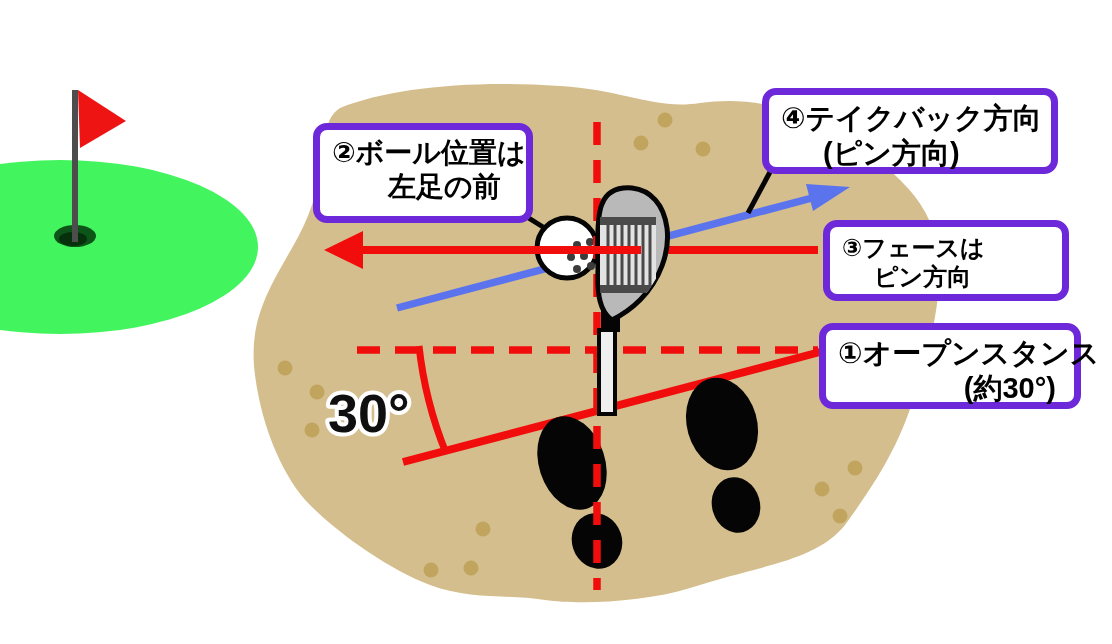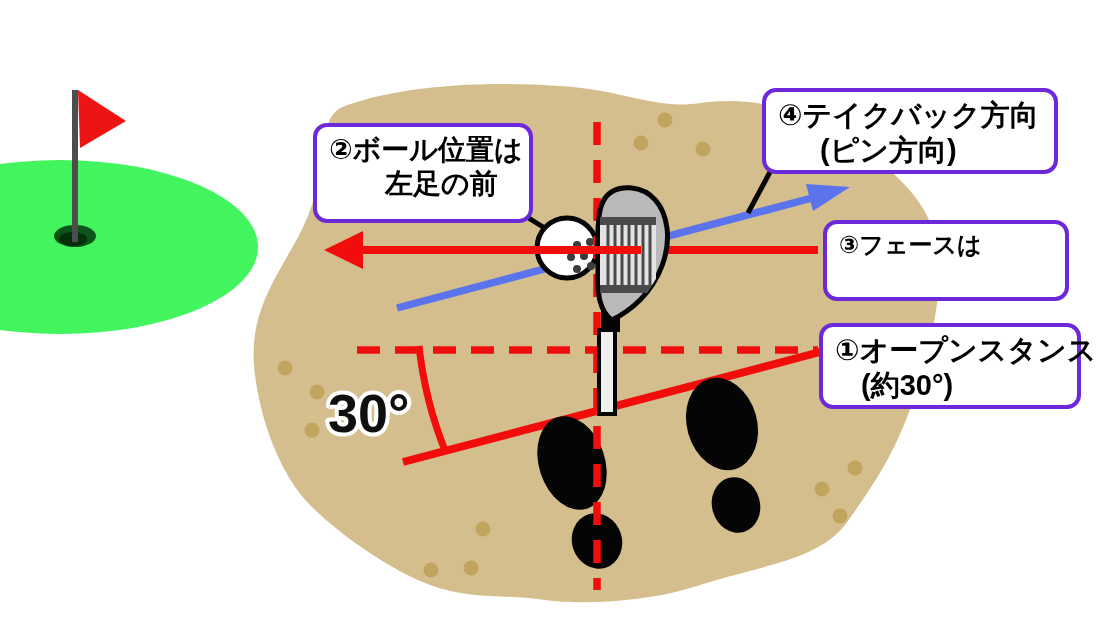--- a/index.html
+++ b/index.html
@@ -11,32 +11,32 @@
   
   .f-sand{fill:var(--sand)} .f-speckle{fill:var(--speckle)}
   .f-green{fill:var(--green)} .f-hole{fill:var(--hole)} .f-hole-dark{fill:var(--hole-dark)}
   .f-stick{fill:var(--stick)} .f-flag{fill:var(--flag)}
   .s-red{stroke:var(--red)} .f-red{fill:var(--red)}
   .s-blue{stroke:var(--blue)} .f-blue{fill:var(--blue)}
   .f-club{fill:var(--club-body)} .f-face{fill:var(--club-face)}
   .s-groove{stroke:var(--groove)} .f-groove{fill:var(--groove)}
   .f-shaft{fill:var(--shaft)} .f-ink{fill:var(--ink)} .s-ink{stroke:var(--ink)}
 
-  .callout{position:absolute;background:#ffffff;border:4px solid #6d28d9;
+  .callout{position:absolute;background:#ffffff;border:7px solid #6d28d9;
            border-radius:14px;color:#000;font-weight:bold;line-height:1.22;
            padding:6px 18px 4px 12px;white-space:nowrap;box-sizing:border-box;}
   .callout .l2{display:block;}
   #label-step2{left:313px;top:123px;width:220px;height:100px;font-size:28px;}
   #label-step2 .l2{padding-left:56px;}
   #label-step4{left:762px;top:88px;width:296px;height:86px;font-size:29px;}
   #label-step4 .l2{padding-left:42px;}
   #label-step3{left:823px;top:220px;width:246px;height:81px;font-size:24px;}
   #label-step3 .l2{padding-left:32px;}
   #label-step1{left:819px;top:323px;width:262px;height:86px;font-size:29px;}
-  #label-step1 .l2{padding-left:26px;}
+  #label-step1 .l2{padding-left:26px;text-align:right;}
 </style>
 </head>
 <body>
 
 <div id="stage">
 
 <svg width="1112" height="644" viewBox="0 0 1112 644">
   <defs>
     <clipPath id="headClip">
       <path d="M 612,320 C 600,312 597,295 598,270 C 597,240 597,215 602,204
@@ -141,20 +141,21 @@
   <span class="l2">左足の前</span>
 </div>
 
 <div class="callout" id="label-step4">
   <span class="l1">④テイクバック方向</span>
   <span class="l2">(ピン方向)</span>
 </div>
 
 <div class="callout" id="label-step3">
   <span class="l1">③フェースは</span>
+  <span class="l2">ピン方向</span>
 </div>
 
 <div class="callout" id="label-step1">
   <span class="l1">①オープンスタンス</span>
   <span class="l2">(約30°)</span>
 </div>
 
 </div>
 
 </body></html>

